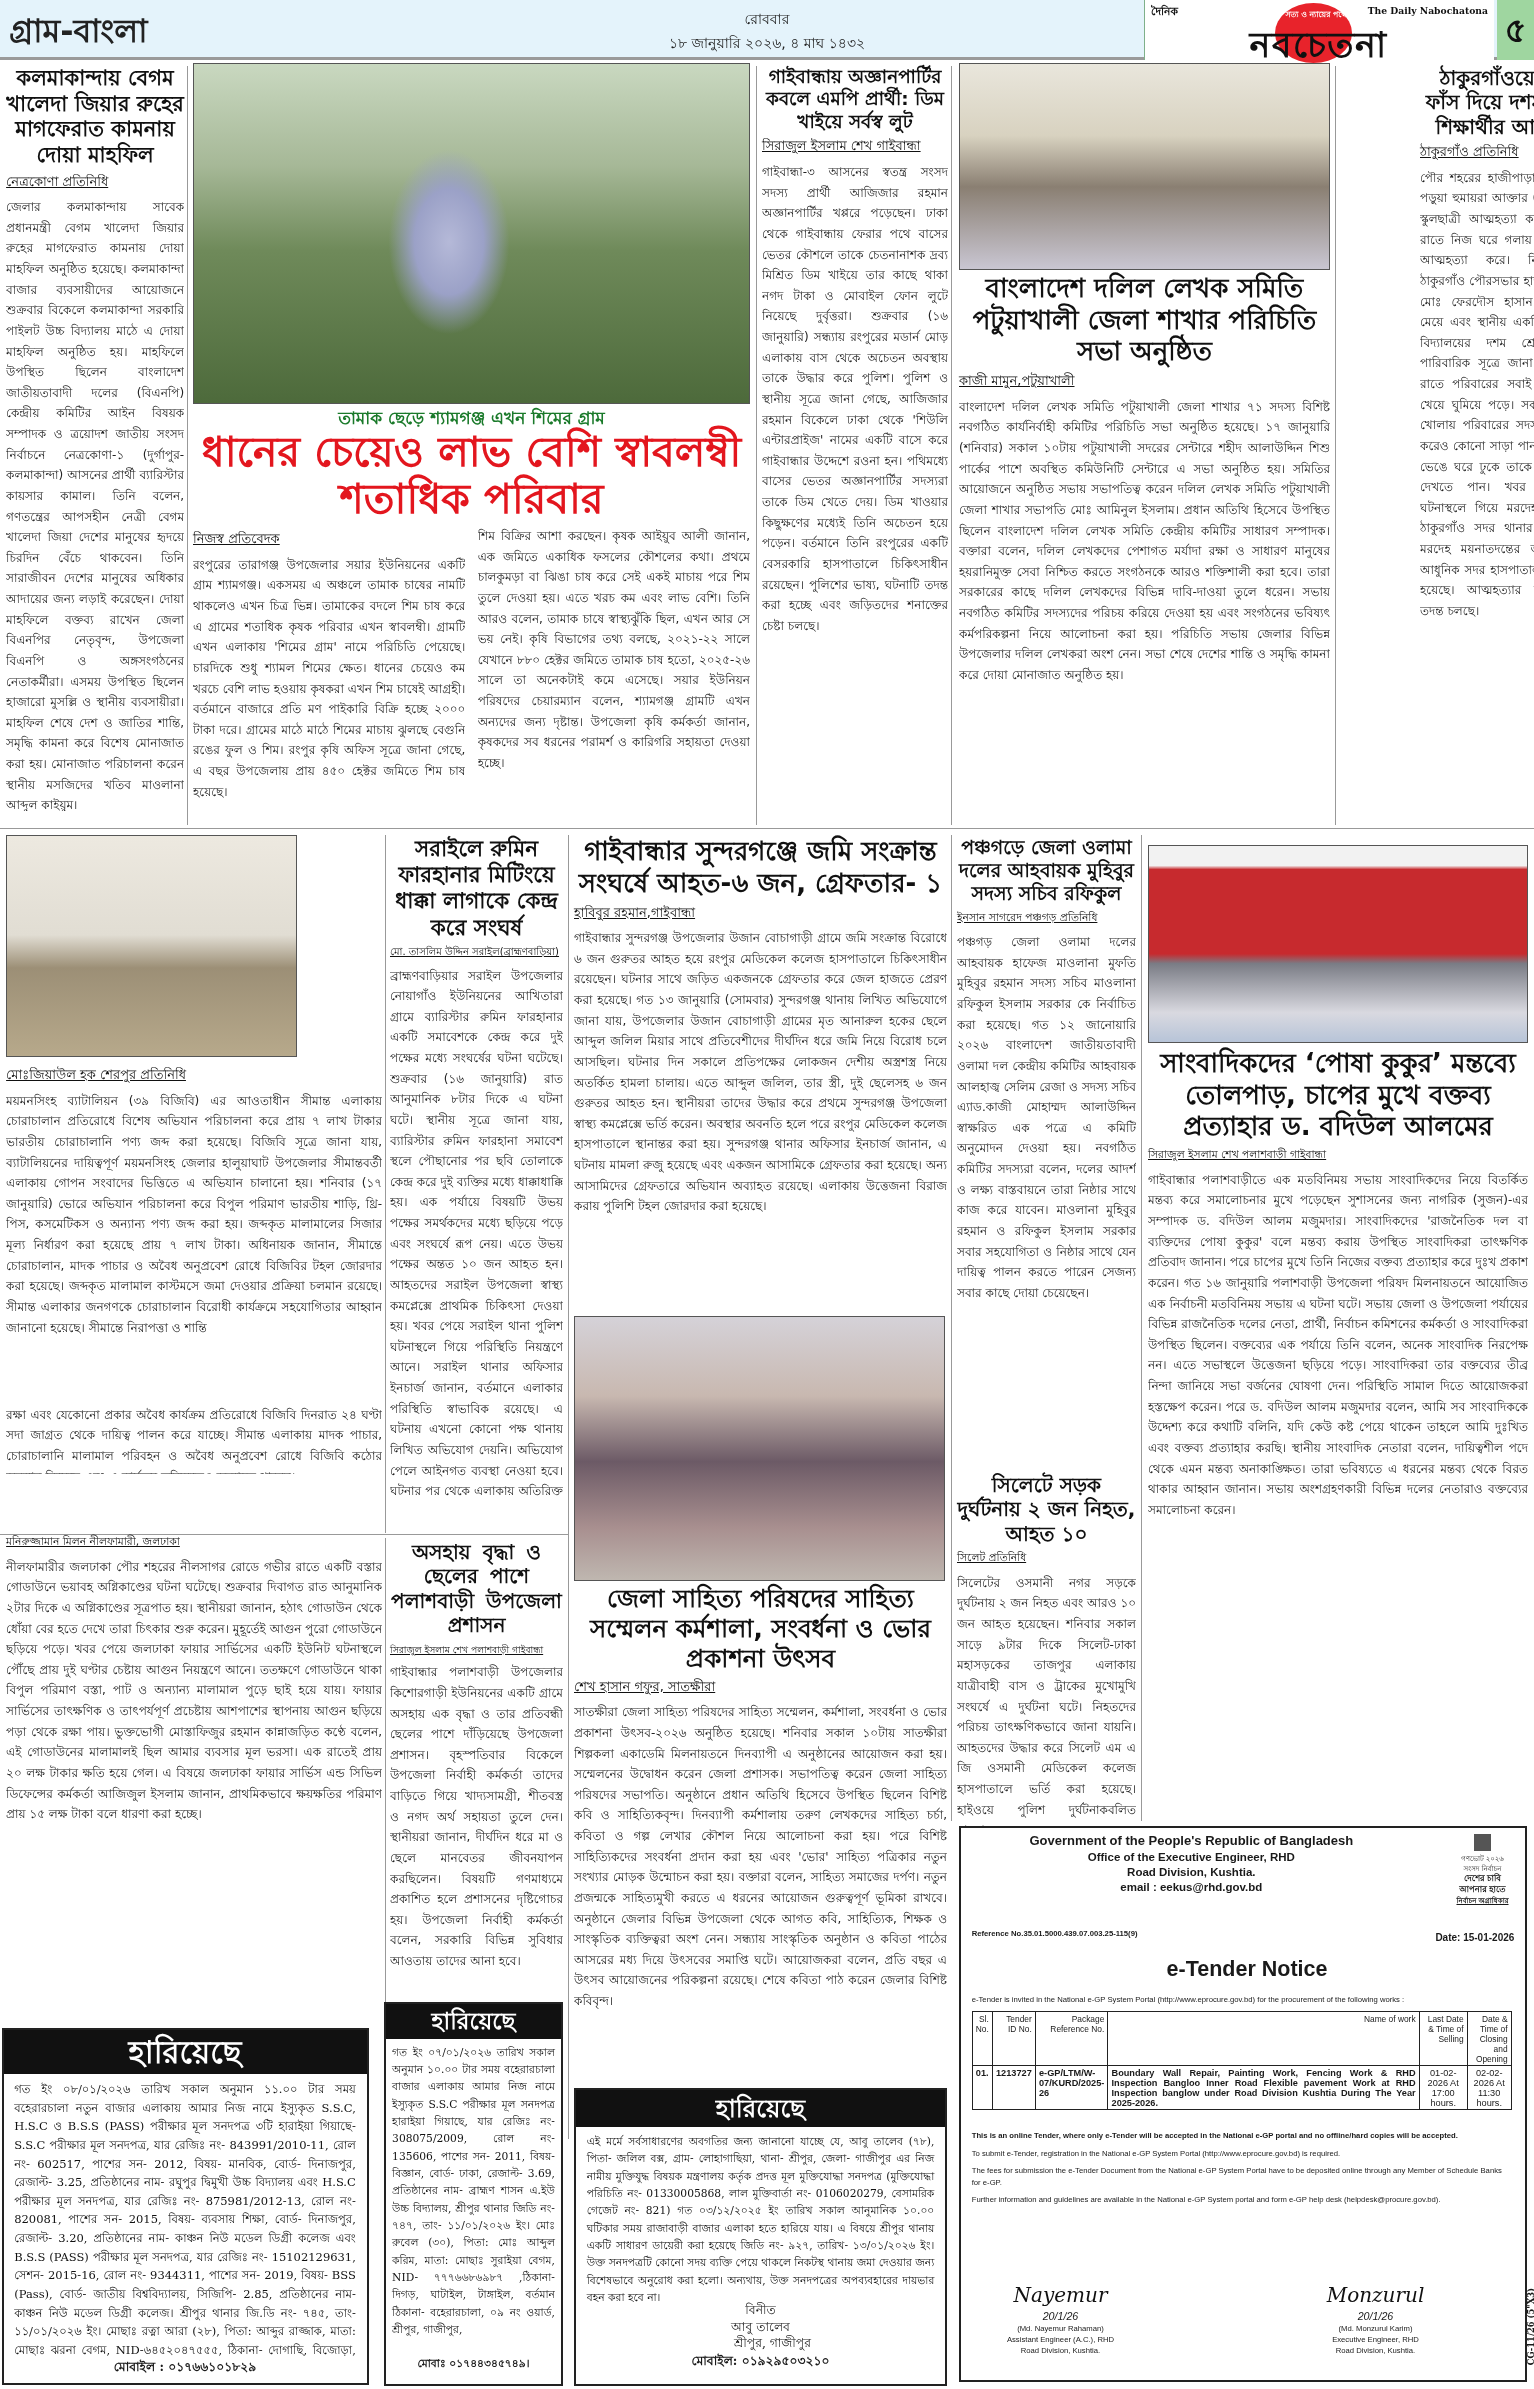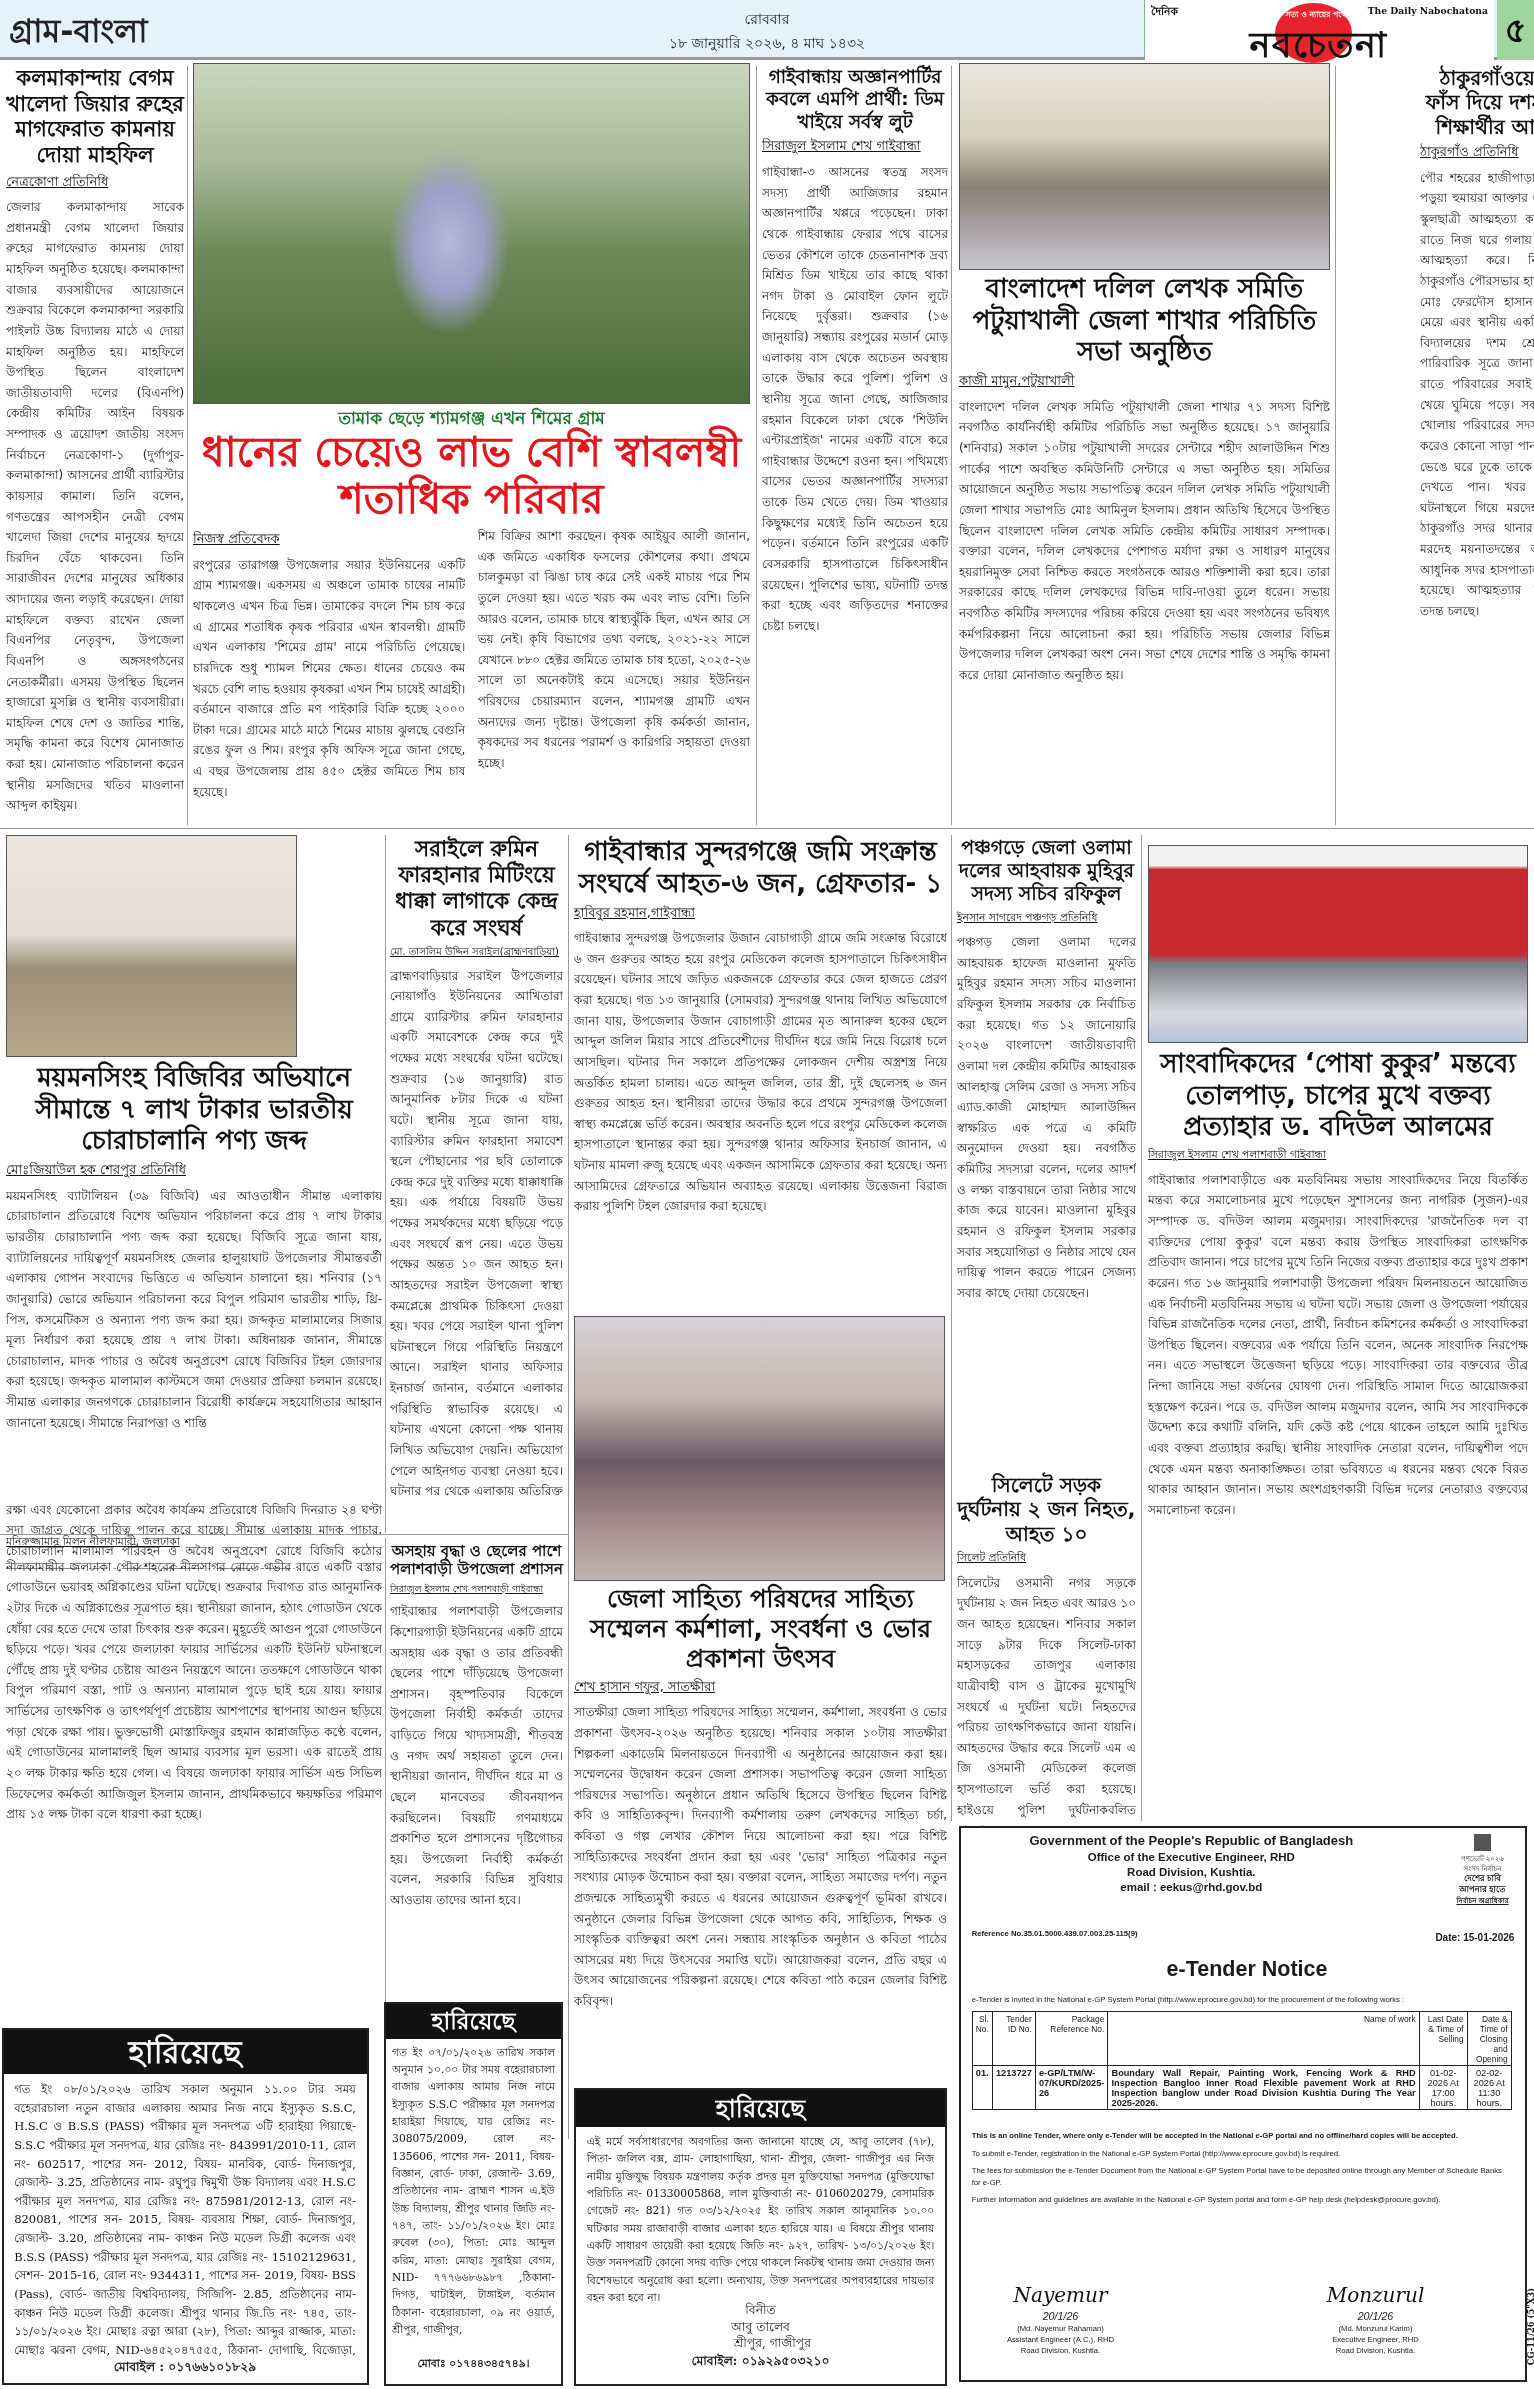--- a/index.html
+++ b/index.html
@@ -109,21 +109,20 @@
   <div class="hl" style="font-size:20px;">ঠাকুরগাঁওয়ে গলায় ফাঁস দিয়ে দশম শ্রেণির শিক্ষার্থীর আত্মহত্যা</div>
   <span class="byline">ঠাকুরগাঁও প্রতিনিধি</span>
   <div class="body" style="height:629px;">পৌর শহরের হাজীপাড়া দশম শ্রেণীতে পড়ুয়া হুমায়রা আক্তার (১৫) নামে এক স্কুলছাত্রী আত্মহত্যা করেছে। শুক্রবার রাতে নিজ ঘরে গলায় ফাঁস দিয়ে সে আত্মহত্যা করে। নিহত হুমায়রা ঠাকুরগাঁও পৌরসভার হাজীপাড়া মহল্লার মোঃ ফেরদৌস হাসান জয়ের (১৮) মেয়ে এবং স্থানীয় একটি বালিকা উচ্চ বিদ্যালয়ের দশম শ্রেণির শিক্ষার্থী। পারিবারিক সূত্রে জানা যায়, শুক্রবার রাতে পরিবারের সবাই রাতের খাবার খেয়ে ঘুমিয়ে পড়ে। সকালে দরজা না খোলায় পরিবারের সদস্যরা ডাকাডাকি করেও কোনো সাড়া পাননি। পরে দরজা ভেঙে ঘরে ঢুকে তাকে ঝুলন্ত অবস্থায় দেখতে পান। খবর পেয়ে পুলিশ ঘটনাস্থলে গিয়ে মরদেহ উদ্ধার করে। ঠাকুরগাঁও সদর থানার ওসি জানান, মরদেহ ময়নাতদন্তের জন্য ঠাকুরগাঁও আধুনিক সদর হাসপাতাল মর্গে পাঠানো হয়েছে। আত্মহত্যার কারণ জানতে তদন্ত চলছে।</div>
 </div>
 
 <div class="hrule" style="left:0;top:828px;width:1534px;"></div>
 
 <div class="photo img-bgb" style="left:6.1px;top:835px;width:291px;height:222px;"></div>
 
 <div class="abs" style="left:6.1px;top:1062px;width:376px;height:460px;">
-  <div class="hl" style="font-size:26px;">ময়মনসিংহ বিজিবির অভিযানে সীমান্তে ৭ লাখ টাকার ভারতীয় চোরাচালানি পণ্য জব্দ</div>
   <span class="byline" style="text-align:left;">মোঃজিয়াউল হক শেরপুর প্রতিনিধি</span>
   <div class="body" style="height:314px;">ময়মনসিংহ ব্যাটালিয়ন (৩৯ বিজিবি) এর আওতাধীন সীমান্ত এলাকায় চোরাচালান প্রতিরোধে বিশেষ অভিযান পরিচালনা করে প্রায় ৭ লাখ টাকার ভারতীয় চোরাচালানি পণ্য জব্দ করা হয়েছে। বিজিবি সূত্রে জানা যায়, ব্যাটালিয়নের দায়িত্বপূর্ণ ময়মনসিংহ জেলার হালুয়াঘাট উপজেলার সীমান্তবর্তী এলাকায় গোপন সংবাদের ভিত্তিতে এ অভিযান চালানো হয়। শনিবার (১৭ জানুয়ারি) ভোরে অভিযান পরিচালনা করে বিপুল পরিমাণ ভারতীয় শাড়ি, থ্রি-পিস, কসমেটিকস ও অন্যান্য পণ্য জব্দ করা হয়। জব্দকৃত মালামালের সিজার মূল্য নির্ধারণ করা হয়েছে প্রায় ৭ লাখ টাকা। অধিনায়ক জানান, সীমান্তে চোরাচালান, মাদক পাচার ও অবৈধ অনুপ্রবেশ রোধে বিজিবির টহল জোরদার করা হয়েছে। জব্দকৃত মালামাল কাস্টমসে জমা দেওয়ার প্রক্রিয়া চলমান রয়েছে। সীমান্ত এলাকার জনগণকে চোরাচালান বিরোধী কার্যক্রমে সহযোগিতার আহ্বান জানানো হয়েছে। সীমান্তে নিরাপত্তা ও শান্তি</div>
   <div class="body" style="height:69px;">রক্ষা এবং যেকোনো প্রকার অবৈধ কার্যক্রম প্রতিরোধে বিজিবি দিনরাত ২৪ ঘণ্টা সদা জাগ্রত থেকে দায়িত্ব পালন করে যাচ্ছে। সীমান্ত এলাকায় মাদক পাচার, চোরাচালানি মালামাল পরিবহন ও অবৈধ অনুপ্রবেশ রোধে বিজিবি কঠোর অবস্থান নিয়েছে এবং এ কার্যক্রম ভবিষ্যতেও অব্যাহত থাকবে।</div>
 </div>
 
 <div class="vrule" style="left:385px;top:835px;height:698px;"></div>
 <div class="abs" style="left:390px;top:836px;width:173px;height:690px;">
   <div class="hl" style="font-size:21.5px;">সরাইলে রুমিন ফারহানার মিটিংয়ে ধাক্কা লাগাকে কেন্দ্র করে সংঘর্ষ</div>
   <span class="byline" style="font-size:10px;">মো. তাসলিম উদ্দিন সরাইল(ব্রাহ্মণবাড়িয়া)</span>
   <div class="body" style="height:537px;">ব্রাহ্মণবাড়িয়ার সরাইল উপজেলার নোয়াগাঁও ইউনিয়নের আখিতারা গ্রামে ব্যারিস্টার রুমিন ফারহানার একটি সমাবেশকে কেন্দ্র করে দুই পক্ষের মধ্যে সংঘর্ষের ঘটনা ঘটেছে। শুক্রবার (১৬ জানুয়ারি) রাত আনুমানিক ৮টার দিকে এ ঘটনা ঘটে। স্থানীয় সূত্রে জানা যায়, ব্যারিস্টার রুমিন ফারহানা সমাবেশ স্থলে পৌছানোর পর ছবি তোলাকে কেন্দ্র করে দুই ব্যক্তির মধ্যে ধাক্কাধাক্কি হয়। এক পর্যায়ে বিষয়টি উভয় পক্ষের সমর্থকদের মধ্যে ছড়িয়ে পড়ে এবং সংঘর্ষে রূপ নেয়। এতে উভয় পক্ষের অন্তত ১০ জন আহত হন। আহতদের সরাইল উপজেলা স্বাস্থ্য কমপ্লেক্সে প্রাথমিক চিকিৎসা দেওয়া হয়। খবর পেয়ে সরাইল থানা পুলিশ ঘটনাস্থলে গিয়ে পরিস্থিতি নিয়ন্ত্রণে আনে। সরাইল থানার অফিসার ইনচার্জ জানান, বর্তমানে এলাকার পরিস্থিতি স্বাভাবিক রয়েছে। এ ঘটনায় এখনো কোনো পক্ষ থানায় লিখিত অভিযোগ দেয়নি। অভিযোগ পেলে আইনগত ব্যবস্থা নেওয়া হবে। ঘটনার পর থেকে এলাকায় অতিরিক্ত পুলিশ মোতায়েন করা হয়েছে।</div>
@@ -162,21 +161,21 @@
 
 <div class="hrule" style="left:0;top:1534px;width:568px;"></div>
 
 <div class="abs" style="left:6.1px;top:1530px;width:376px;height:491px;">
   <span class="byline" style="font-size:10.7px;">মনিরুজ্জামান মিলন নীলফামারী, জলঢাকা</span>
   <div class="body" style="height:376px;">নীলফামারীর জলঢাকা পৌর শহরের নীলসাগর রোডে গভীর রাতে একটি বস্তার গোডাউনে ভয়াবহ অগ্নিকাণ্ডের ঘটনা ঘটেছে। শুক্রবার দিবাগত রাত আনুমানিক ২টার দিকে এ অগ্নিকাণ্ডের সূত্রপাত হয়। স্থানীয়রা জানান, হঠাৎ গোডাউন থেকে ধোঁয়া বের হতে দেখে তারা চিৎকার শুরু করেন। মুহূর্তেই আগুন পুরো গোডাউনে ছড়িয়ে পড়ে। খবর পেয়ে জলঢাকা ফায়ার সার্ভিসের একটি ইউনিট ঘটনাস্থলে পৌঁছে প্রায় দুই ঘণ্টার চেষ্টায় আগুন নিয়ন্ত্রণে আনে। ততক্ষণে গোডাউনে থাকা বিপুল পরিমাণ বস্তা, পাট ও অন্যান্য মালামাল পুড়ে ছাই হয়ে যায়। ফায়ার সার্ভিসের তাৎক্ষণিক ও তাৎপর্যপূর্ণ প্রচেষ্টায় আশপাশের স্থাপনায় আগুন ছড়িয়ে পড়া থেকে রক্ষা পায়। ভুক্তভোগী মোস্তাফিজুর রহমান কান্নাজড়িত কণ্ঠে বলেন, এই গোডাউনের মালামালই ছিল আমার ব্যবসার মূল ভরসা। এক রাতেই প্রায় ২০ লক্ষ টাকার ক্ষতি হয়ে গেল। এ বিষয়ে জলঢাকা ফায়ার সার্ভিস এন্ড সিভিল ডিফেন্সের কর্মকর্তা আজিজুল ইসলাম জানান, প্রাথমিকভাবে ক্ষয়ক্ষতির পরিমাণ প্রায় ১৫ লক্ষ টাকা বলে ধারণা করা হচ্ছে।</div>
 </div>
 
 <div class="vrule" style="left:385px;top:1538px;height:476px;"></div>
 <div class="abs" style="left:390px;top:1542px;width:173px;height:453px;">
-  <div class="hl" style="font-size:15px;">অসহায় বৃদ্ধা ও ছেলের পাশে পলাশবাড়ী উপজেলা প্রশাসন</div>
+  <div class="hl" style="font-size:20px;font-family:Liberation Mono, monospace;">অসহায় বৃদ্ধা ও ছেলের পাশে পলাশবাড়ী উপজেলা প্রশাসন</div>
   <span class="byline" style="font-size:9.2px;">সিরাজুল ইসলাম শেখ পলাশবাড়ী গাইবান্ধা</span>
   <div class="body" style="height:338px;">গাইবান্ধার পলাশবাড়ী উপজেলার কিশোরগাড়ী ইউনিয়নের একটি গ্রামে অসহায় এক বৃদ্ধা ও তার প্রতিবন্ধী ছেলের পাশে দাঁড়িয়েছে উপজেলা প্রশাসন। বৃহস্পতিবার বিকেলে উপজেলা নির্বাহী কর্মকর্তা তাদের বাড়িতে গিয়ে খাদ্যসামগ্রী, শীতবস্ত্র ও নগদ অর্থ সহায়তা তুলে দেন। স্থানীয়রা জানান, দীর্ঘদিন ধরে মা ও ছেলে মানবেতর জীবনযাপন করছিলেন। বিষয়টি গণমাধ্যমে প্রকাশিত হলে প্রশাসনের দৃষ্টিগোচর হয়। উপজেলা নির্বাহী কর্মকর্তা বলেন, সরকারি বিভিন্ন সুবিধার আওতায় তাদের আনা হবে।</div>
 </div>
 
 <div class="abs" style="left:574px;top:1584px;width:373px;height:499px;">
   <div class="hl" style="font-size:24.5px;">জেলা সাহিত্য পরিষদের সাহিত্য সম্মেলন কর্মশালা, সংবর্ধনা ও ভোর প্রকাশনা উৎসব</div>
   <span class="byline">শেখ হাসান গফুর, সাতক্ষীরা</span>
   <div class="body" style="height:376px;">সাতক্ষীরা জেলা সাহিত্য পরিষদের সাহিত্য সম্মেলন, কর্মশালা, সংবর্ধনা ও ভোর প্রকাশনা উৎসব-২০২৬ অনুষ্ঠিত হয়েছে। শনিবার সকাল ১০টায় সাতক্ষীরা শিল্পকলা একাডেমি মিলনায়তনে দিনব্যাপী এ অনুষ্ঠানের আয়োজন করা হয়। সম্মেলনের উদ্বোধন করেন জেলা প্রশাসক। সভাপতিত্ব করেন জেলা সাহিত্য পরিষদের সভাপতি। অনুষ্ঠানে প্রধান অতিথি হিসেবে উপস্থিত ছিলেন বিশিষ্ট কবি ও সাহিত্যিকবৃন্দ। দিনব্যাপী কর্মশালায় তরুণ লেখকদের সাহিত্য চর্চা, কবিতা ও গল্প লেখার কৌশল নিয়ে আলোচনা করা হয়। পরে বিশিষ্ট সাহিত্যিকদের সংবর্ধনা প্রদান করা হয় এবং 'ভোর' সাহিত্য পত্রিকার নতুন সংখ্যার মোড়ক উন্মোচন করা হয়। বক্তারা বলেন, সাহিত্য সমাজের দর্পণ। নতুন প্রজন্মকে সাহিত্যমুখী করতে এ ধরনের আয়োজন গুরুত্বপূর্ণ ভূমিকা রাখবে। অনুষ্ঠানে জেলার বিভিন্ন উপজেলা থেকে আগত কবি, সাহিত্যিক, শিক্ষক ও সাংস্কৃতিক ব্যক্তিত্বরা অংশ নেন। সন্ধ্যায় সাংস্কৃতিক অনুষ্ঠান ও কবিতা পাঠের আসরের মধ্য দিয়ে উৎসবের সমাপ্তি ঘটে। আয়োজকরা বলেন, প্রতি বছর এ উৎসব আয়োজনের পরিকল্পনা রয়েছে। শেষে কবিতা পাঠ করেন জেলার বিশিষ্ট কবিবৃন্দ।</div>
 </div>
 

